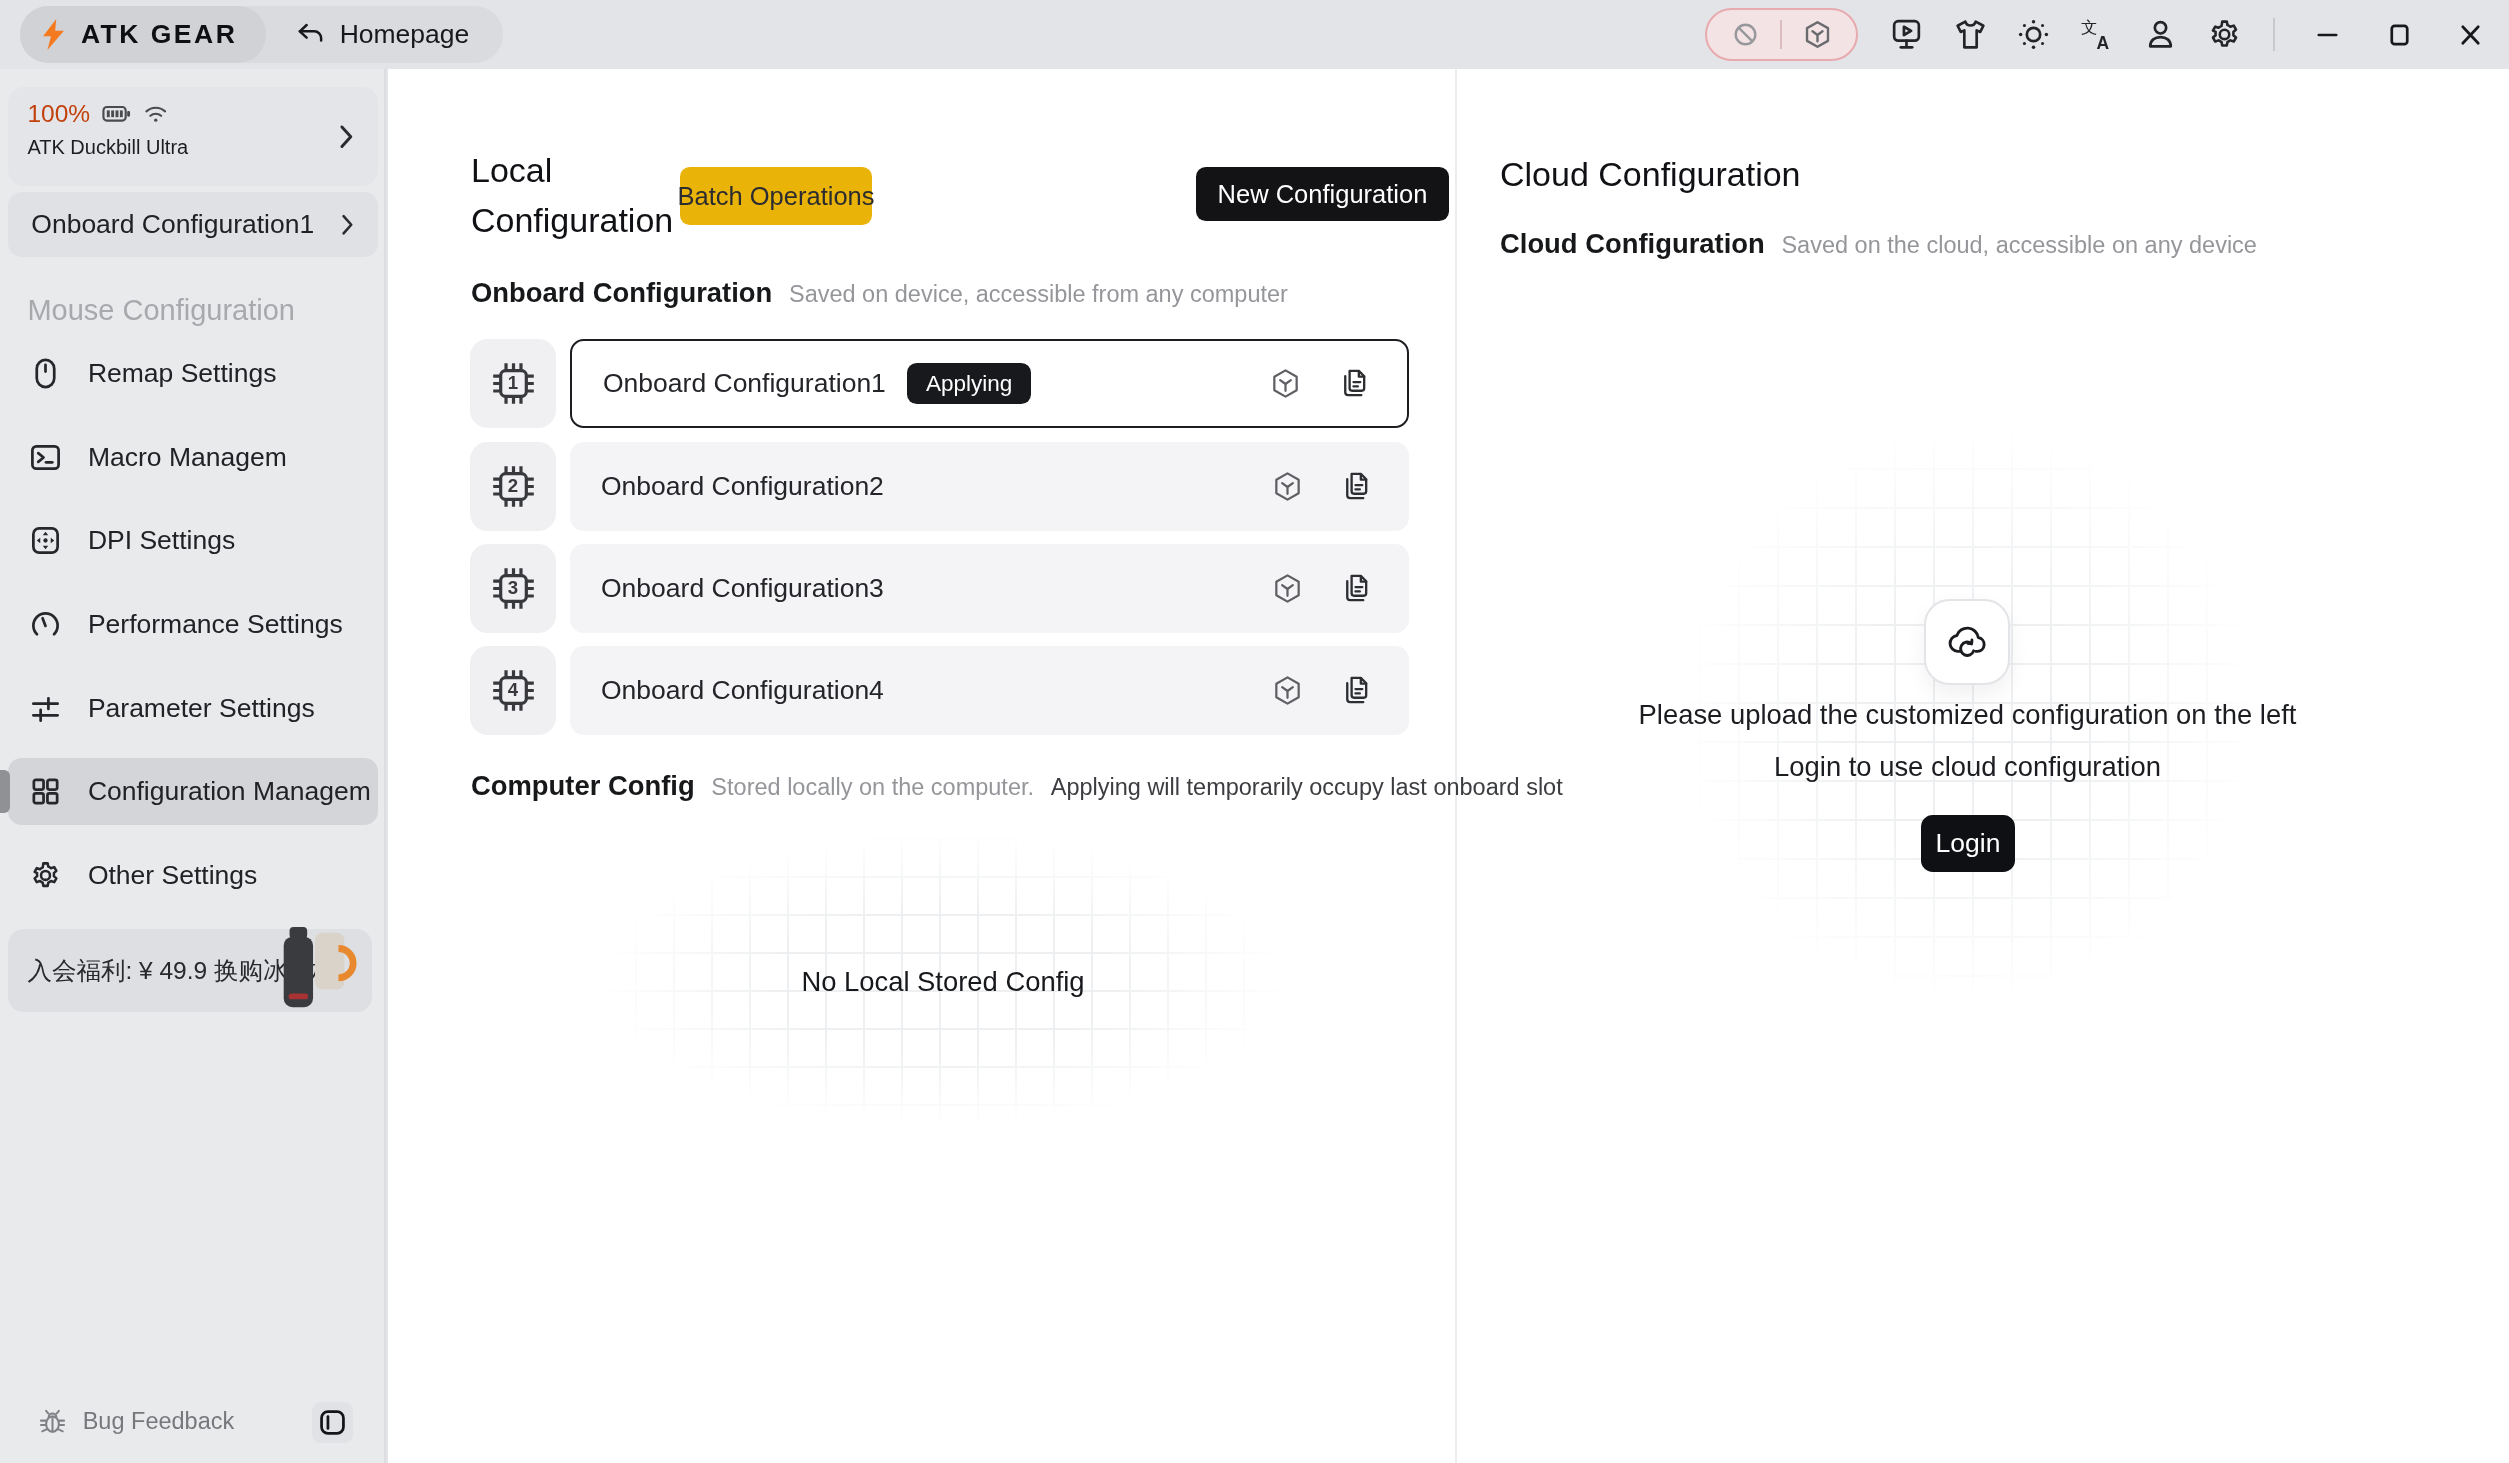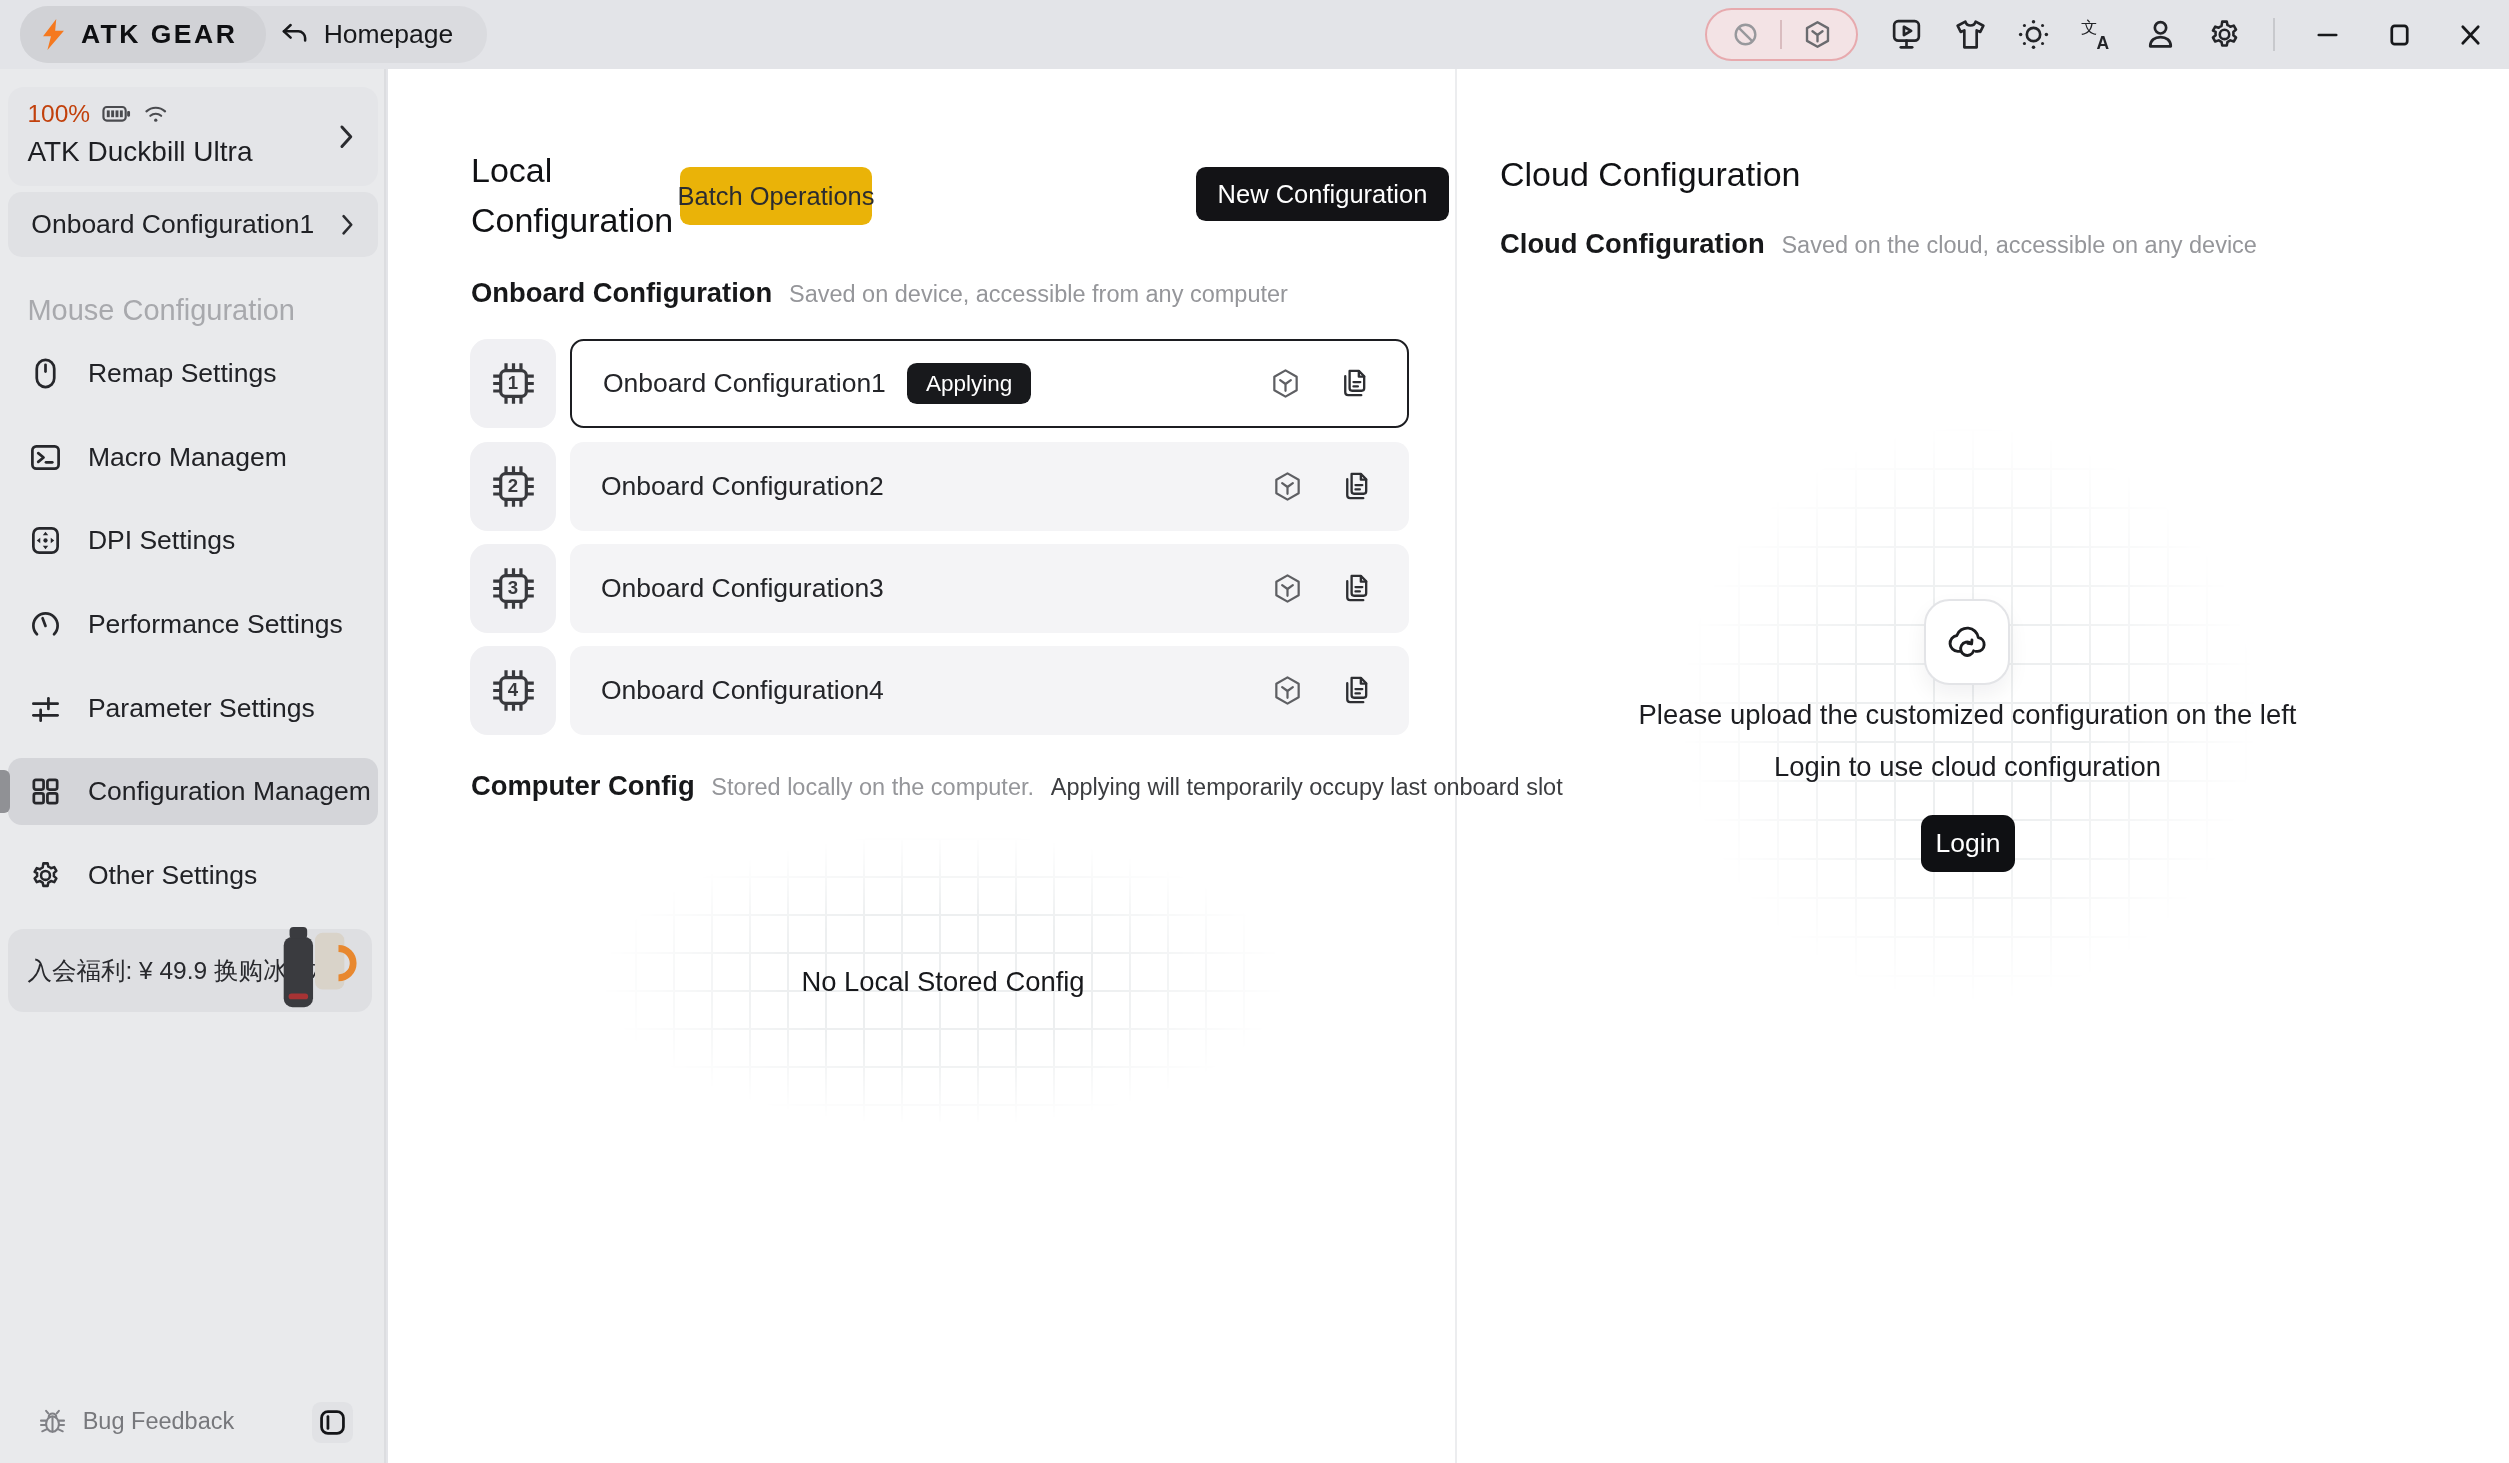--- a/index.html
+++ b/index.html
@@ -8,21 +8,21 @@
     position:relative;width:2509px;height:1463px;overflow:hidden;
     background:#e3e4e8;
     font-family:"Liberation Sans","DejaVu Sans",sans-serif;
     color:#1b1c1f;
   }
   svg{display:block;}
 
   
   .topbar{position:absolute;left:0;top:0;right:0;height:69px;}
   .brand-group{position:absolute;left:19.6px;top:5.9px;height:57px;border-radius:28px;
-    background:#dadbdf;display:flex;align-items:center;padding-right:7.8px;}
+    background:#dadbdf;display:flex;align-items:center;padding-right:7.8px;gap:16px;}
   .brand-pill{height:57px;border-radius:28px;background:#d1d2d6;display:flex;align-items:center;
     gap:12.7px;padding:0 29px 0 19.6px;}
   .brand-text{font-size:26.5px;font-weight:800;letter-spacing:2.5px;color:#0e0f12;white-space:nowrap;}
   .homepage-btn{display:flex;align-items:center;gap:14.7px;padding:0 25.5px 0 13.7px;
     font-size:26.5px;color:#17181b;height:57px;cursor:default;}
   .top-right{position:absolute;right:15.7px;top:6.9px;height:55px;display:flex;align-items:center;
     gap:26.5px;color:#2a2b2f;}
   .guard-pill{height:53px;border-radius:26.5px;background:#f3e3e5;border:2px solid #e7aaae;
     display:flex;align-items:center;padding:0 19.6px;gap:16.7px;margin-right:3.9px;}
   .guard-divider{width:2px;height:29px;background:#d9bcbf;}
@@ -31,21 +31,21 @@
   .win-sep{width:2px;height:33px;background:#c8c9cd;margin:0 3.9px;}
   .win-btn{width:45px;height:45px;display:flex;align-items:center;justify-content:center;}
 
   
   .sidebar{position:absolute;left:0;top:69px;bottom:0;width:386px;background:#e9eaec;
     border-right:2px solid #dcdde0;}
   .device-card{position:absolute;left:7.8px;top:17.6px;width:370px;height:99px;border-radius:15.7px;
     background:#e4e5e8;}
   .device-top{position:absolute;left:19.6px;top:13.7px;display:flex;align-items:center;gap:11.8px;
     font-size:24.5px;color:#c2410c;}
-  .device-name{position:absolute;left:19.6px;top:49px;font-size:28px;color:#1d1e22;}
+  .device-name{position:absolute;left:19.6px;top:49px;font-size:20px;color:#1d1e22;}
   .device-chevron{position:absolute;right:23.5px;top:37px;color:#2a2b2f;}
   .profile-card{position:absolute;left:7.8px;top:123px;width:370px;height:65px;border-radius:13.7px;
     background:#e0e1e4;display:flex;align-items:center;justify-content:space-between;
     padding:0 23.5px;font-size:26.5px;color:#202125;}
   .section-label{position:absolute;left:27.4px;top:225px;font-size:29px;color:#a8a9ad;}
   .nav{position:absolute;left:7.8px;top:271px;width:370px;display:flex;flex-direction:column;gap:16.7px;}
   .nav-item{height:67px;border-radius:13.7px;display:flex;align-items:center;gap:25.5px;
     padding-left:21.6px;font-size:26.5px;color:#212226;position:relative;}
   .nav-item.selected{background:#d4d5d9;}
   .sel-bar{position:absolute;left:-7.8px;top:11.8px;width:9.8px;height:43px;background:#909195;

